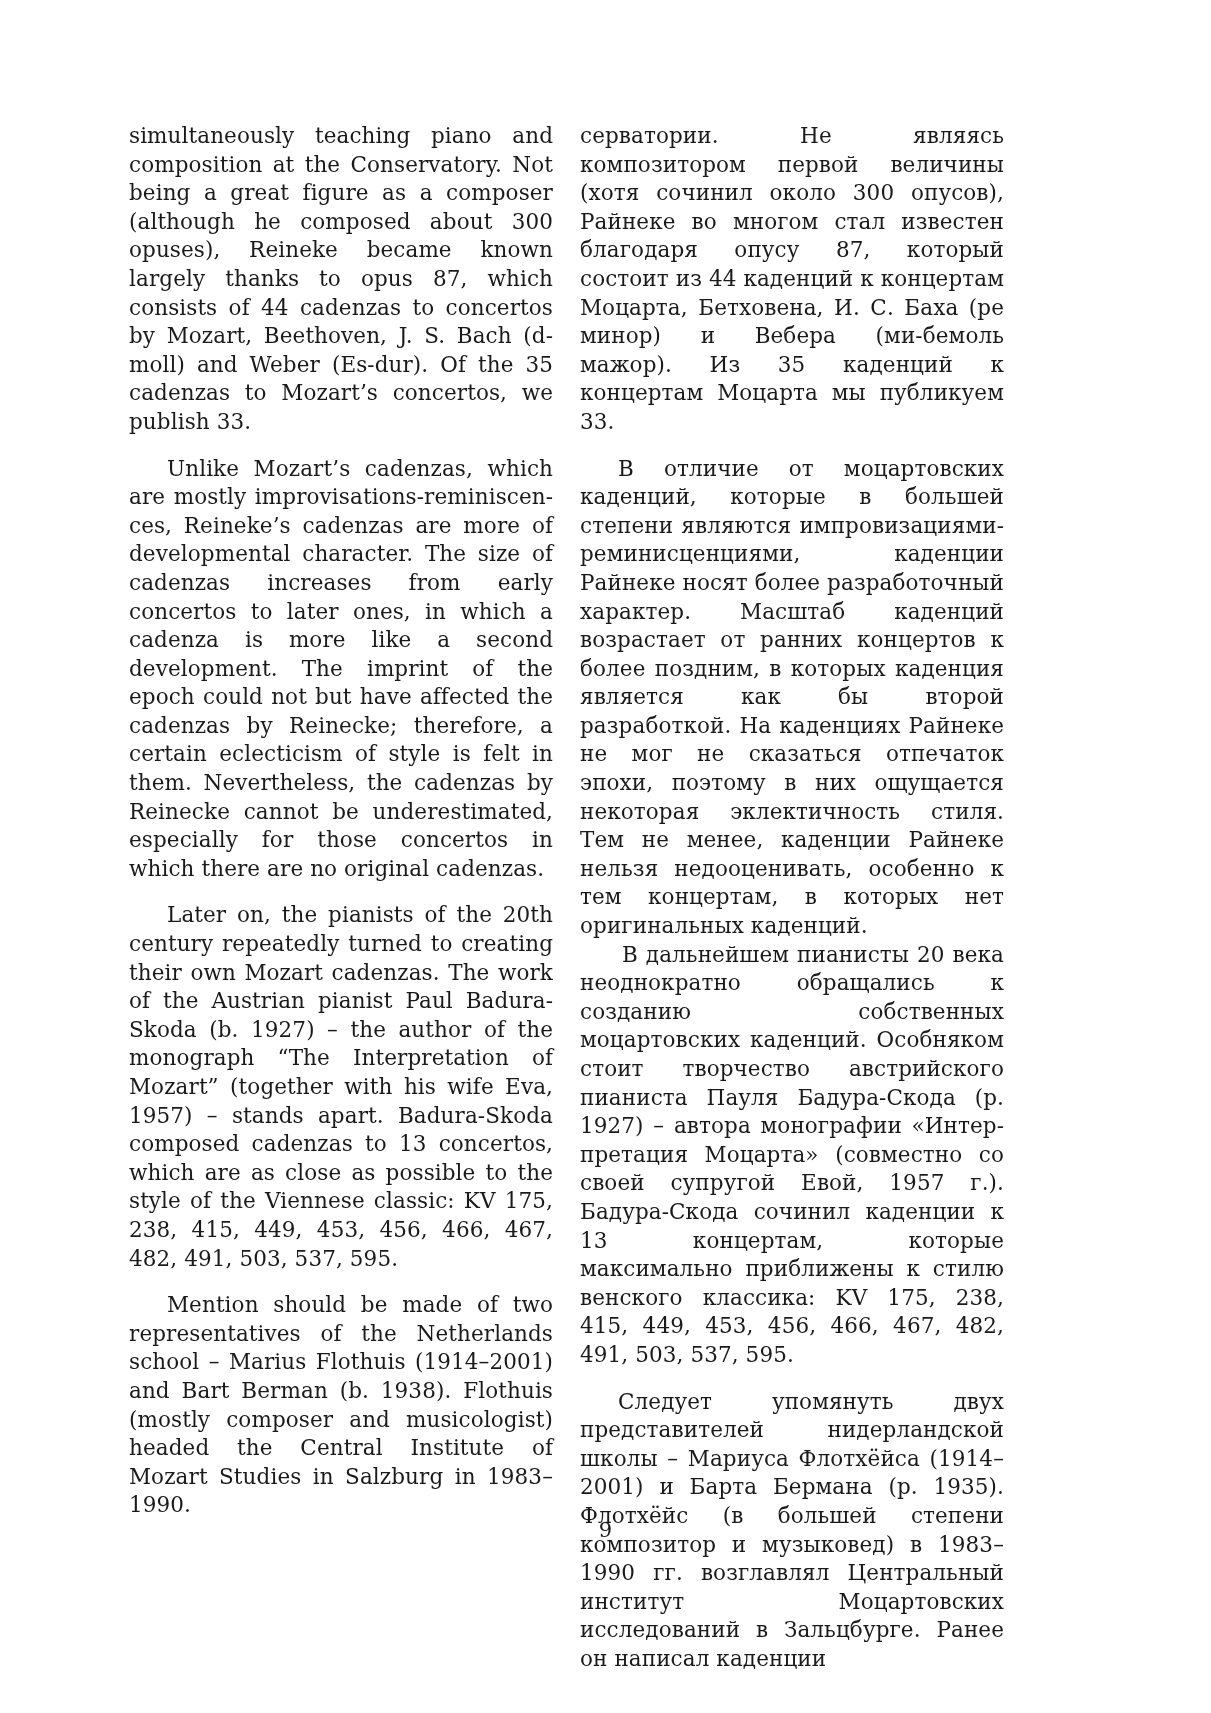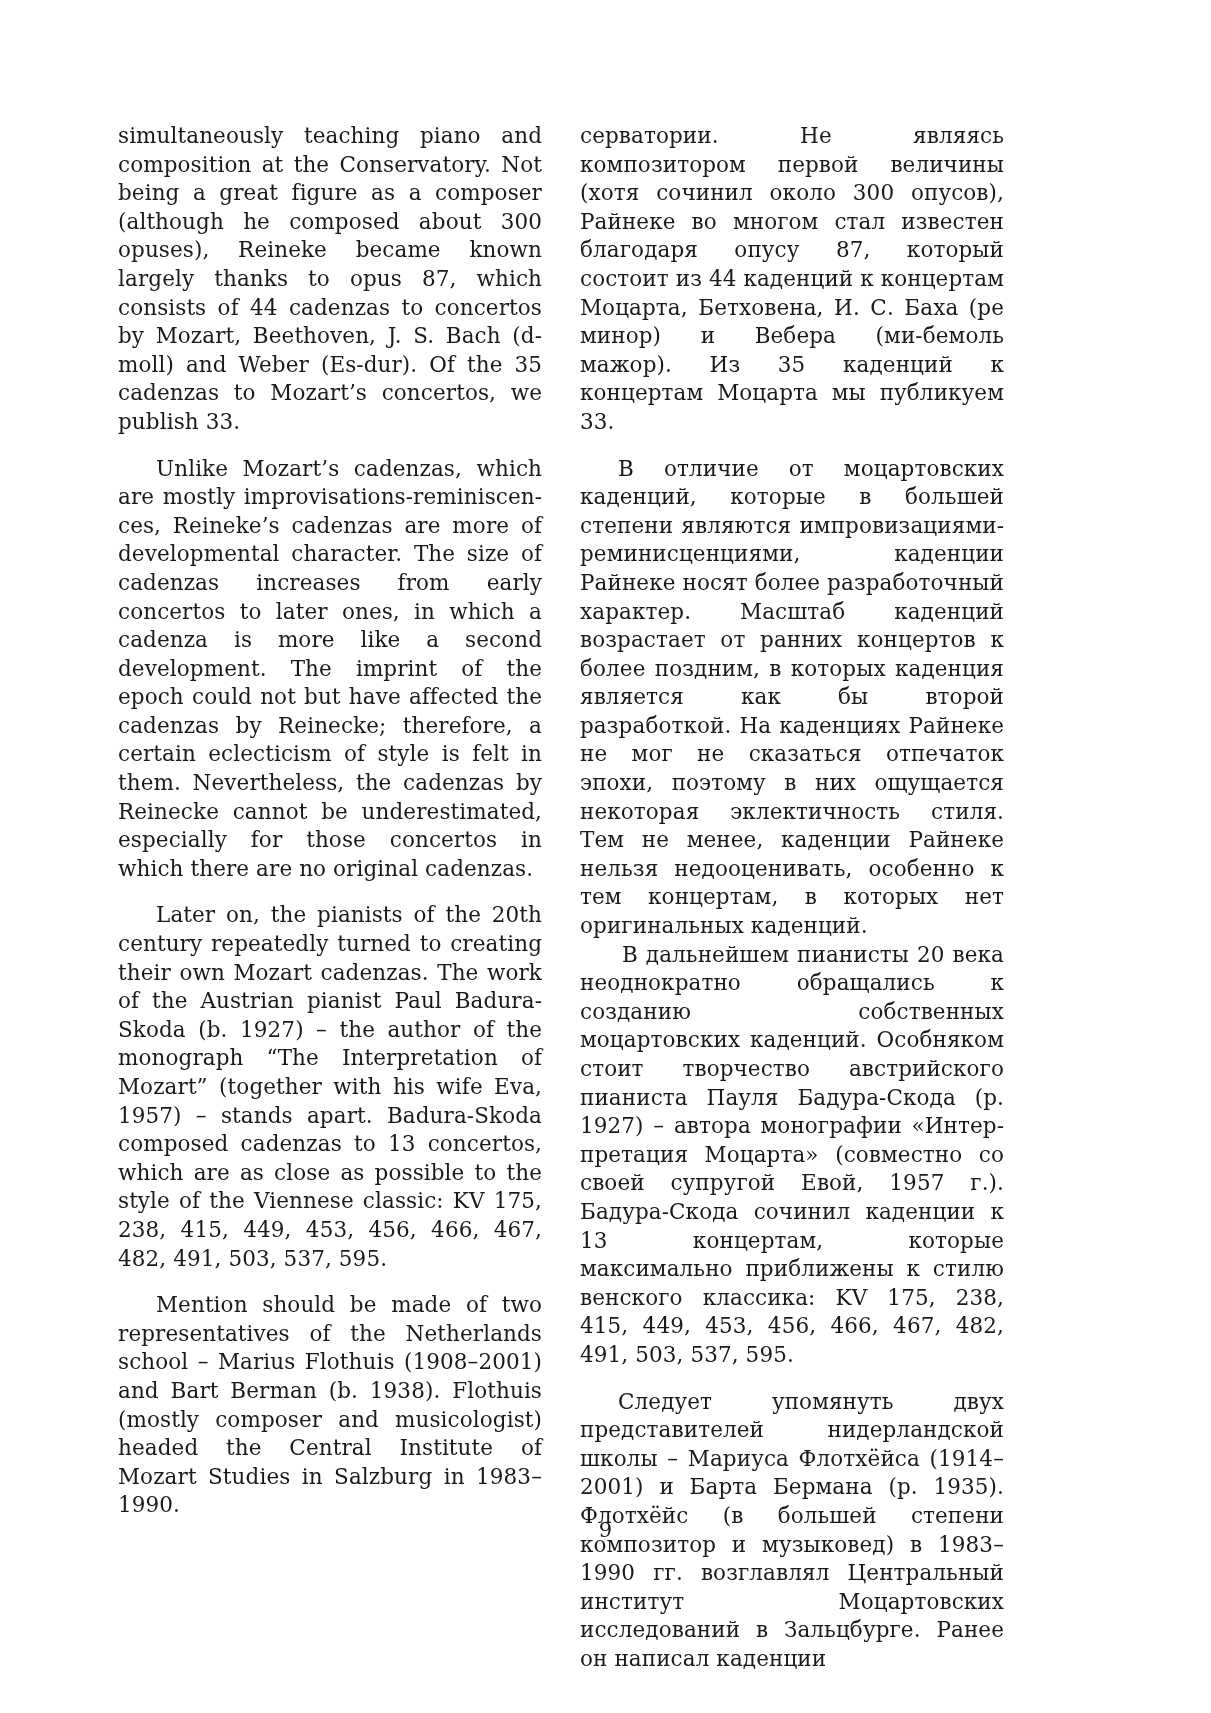--- a/index.html
+++ b/index.html
@@ -4,39 +4,39 @@
   <style>
     html, body { margin: 0; padding: 0; background: #ffffff; }
     body { width: 1211px; height: 1713px; position: relative; overflow: hidden; }
     .page { position: absolute; left: 0; top: 0; width: 1211px; height: 1713px; background: #ffffff; }
     .col {
       position: absolute; top: 122px; width: 424px;
       font-family: "DejaVu Serif", "Liberation Serif", serif;
       font-size: 21.5px; line-height: 28.6px; color: #1a1a1a;
       text-align: justify; hyphens: manual; letter-spacing: 0.1px;
     }
-    .col.left { left: 118px; }
+    .col.left { left: 129px; }
     .col.right { left: 580px; }
     .col p { margin: 0; text-indent: 0; }
     .col p.ind { text-indent: 38px; margin-top: 18px; }
     .col p.ind2 { text-indent: 42px; }
     .pagenum {
       position: absolute; top: 1518px; left: 0; width: 1211px; text-align: center;
       font-family: "DejaVu Serif", "Liberation Serif", serif; font-size: 21px; color: #1a1a1a;
     }
   </style>
 </head>
 <body>
 
 <div class="page">
   <div class="col left">
     <p>simultaneously teaching piano and composition at the Conservatory. Not being a great figure as a composer (although he composed about 300 opuses), Reineke became known large­ly thanks to opus 87, which consists of 44 cadenzas to concertos by Mozart, Beethoven, J. S. Bach (d-moll) and Weber (Es-dur). Of the 35 cadenzas to Mozart’s concertos, we publish 33.</p>
     <p class="ind">Unlike Mozart’s cadenzas, which are mostly improvisations-reminiscen­ces, Reineke’s cadenzas are more of de­velopmental character. The size of ca­denzas increases from early concertos to later ones, in which a cadenza is more like a second development. The imprint of the epoch could not but have affected the cadenzas by Reine­cke; therefore, a certain eclecticism of style is felt in them. Nevertheless, the cadenzas by Reinecke cannot be underestimated, especially for those concertos in which there are no origi­nal cadenzas.</p>
     <p class="ind">Later on, the pianists of the 20th century repeatedly turned to creating their own Mozart cadenzas. The work of the Austrian pianist Paul Badura-Skoda (b. 1927) – the author of the monograph “The Interpretation of Mo­zart” (together with his wife Eva, 1957) – stands apart. Badura-Skoda composed cadenzas to 13 concertos, which are as close as possible to the style of the Viennese classic: KV 175, 238, 415, 449, 453, 456, 466, 467, 482, 491, 503, 537, 595.</p>
-    <p class="ind">Mention should be made of two rep­resentatives of the Netherlands school – Marius Flothuis (1908–2001) and Bart Berman (b. 1938). Flothuis (mostly composer and musicologist) headed the Central Institute of Mozart Studies in Salzburg in 1983–1990.</p>
+    <p class="ind">Mention should be made of two rep­resentatives of the Netherlands school – Marius Flothuis (1914–2001) and Bart Berman (b. 1938). Flothuis (mostly composer and musicologist) headed the Central Institute of Mozart Studies in Salzburg in 1983–1990.</p>
   </div>
 
   <div class="col right">
     <p>серватории. Не являясь композитором первой величины (хотя сочинил около 300 опусов), Райнеке во многом стал известен благодаря опусу 87, который состоит из 44 каденций к концертам Моцарта, Бетховена, И. С. Баха (ре ми­нор) и Вебера (ми-бемоль мажор). Из 35 каденций к концертам Моцарта мы публикуем 33.</p>
     <p class="ind">В отличие от моцартовских каден­ций, которые в большей степени явля­ются импровизациями-реминисценция­ми, каденции Райнеке носят более раз­работочный характер. Масштаб каден­ций возрастает от ранних концертов к более поздним, в которых каденция яв­ляется как бы второй разработкой. На каденциях Райнеке не мог не ска­заться отпечаток эпохи, поэтому в них ощущается некоторая эклектичность стиля. Тем не менее, каденции Райнеке нельзя недооценивать, особенно к тем концертам, в которых нет оригинальных каденций.</p>
     <p class="ind2">В дальнейшем пианисты 20 века неоднократно обращались к созданию собственных моцартовских каденций. Особняком стоит творчество австрий­ского пианиста Пауля Бадура-Скода (р. 1927) – автора монографии «Интер­претация Моцарта» (совместно со своей супругой Евой, 1957 г.). Бадура-Скода сочинил каденции к 13 концертам, ко­торые максимально приближены к сти­лю венского классика: KV 175, 238, 415, 449, 453, 456, 466, 467, 482, 491, 503, 537, 595.</p>
     <p class="ind">Следует упомянуть двух представи­телей нидерландской школы – Мариуса Флотхёйса (1914–2001) и Барта Берма­на (р. 1935). Флотхёйс (в большей сте­пени композитор и музыковед) в 1983–1990 гг. возглавлял Центральный ин­ститут Моцартовских исследований в Зальцбурге. Ранее он написал каденции</p>
   </div>
 
   <div class="pagenum">9</div>

